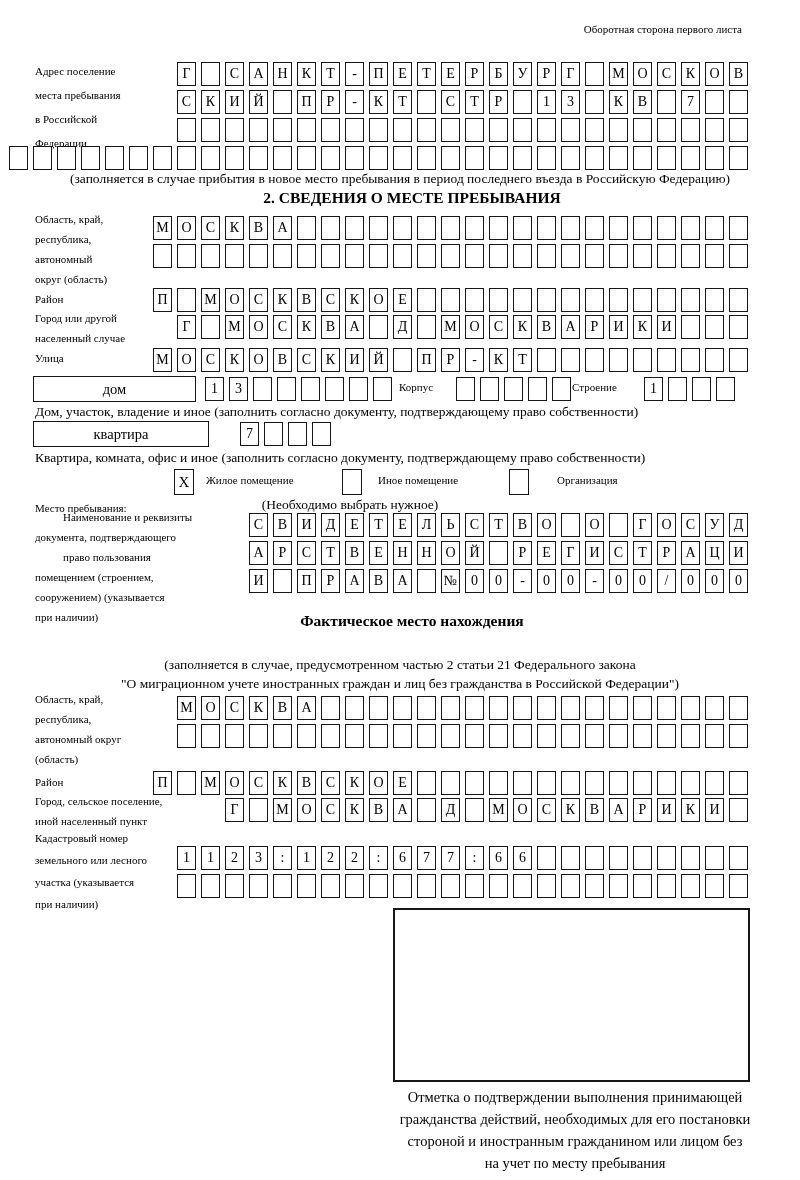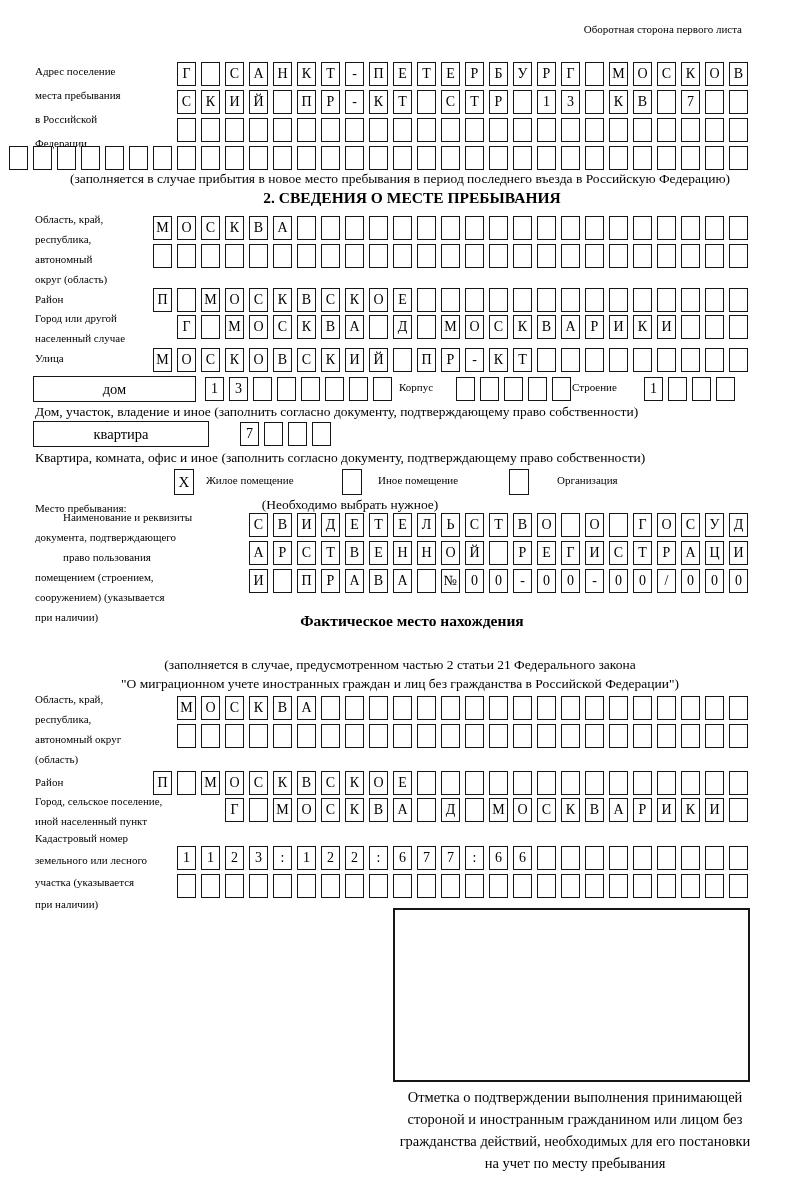--- a/index.html
+++ b/index.html
@@ -604,18 +604,18 @@
       <span class="cell"></span>
       <span class="cell"></span>
       <span class="cell"></span>
       <span class="cell"></span>
       <span class="cell"></span>
     </div>
 
   <div class="stamp"></div>
   <div class="caption">
     <div>Отметка о подтверждении выполнения принимающей</div>
+    <div>гражданства действий, необходимых для его постановки</div>
     <div>стороной и иностранным гражданином или лицом без</div>
-    <div>гражданства действий, необходимых для его постановки</div>
     <div>на учет по месту пребывания</div>
   </div>
 
 </div>
 
 </body></html>

